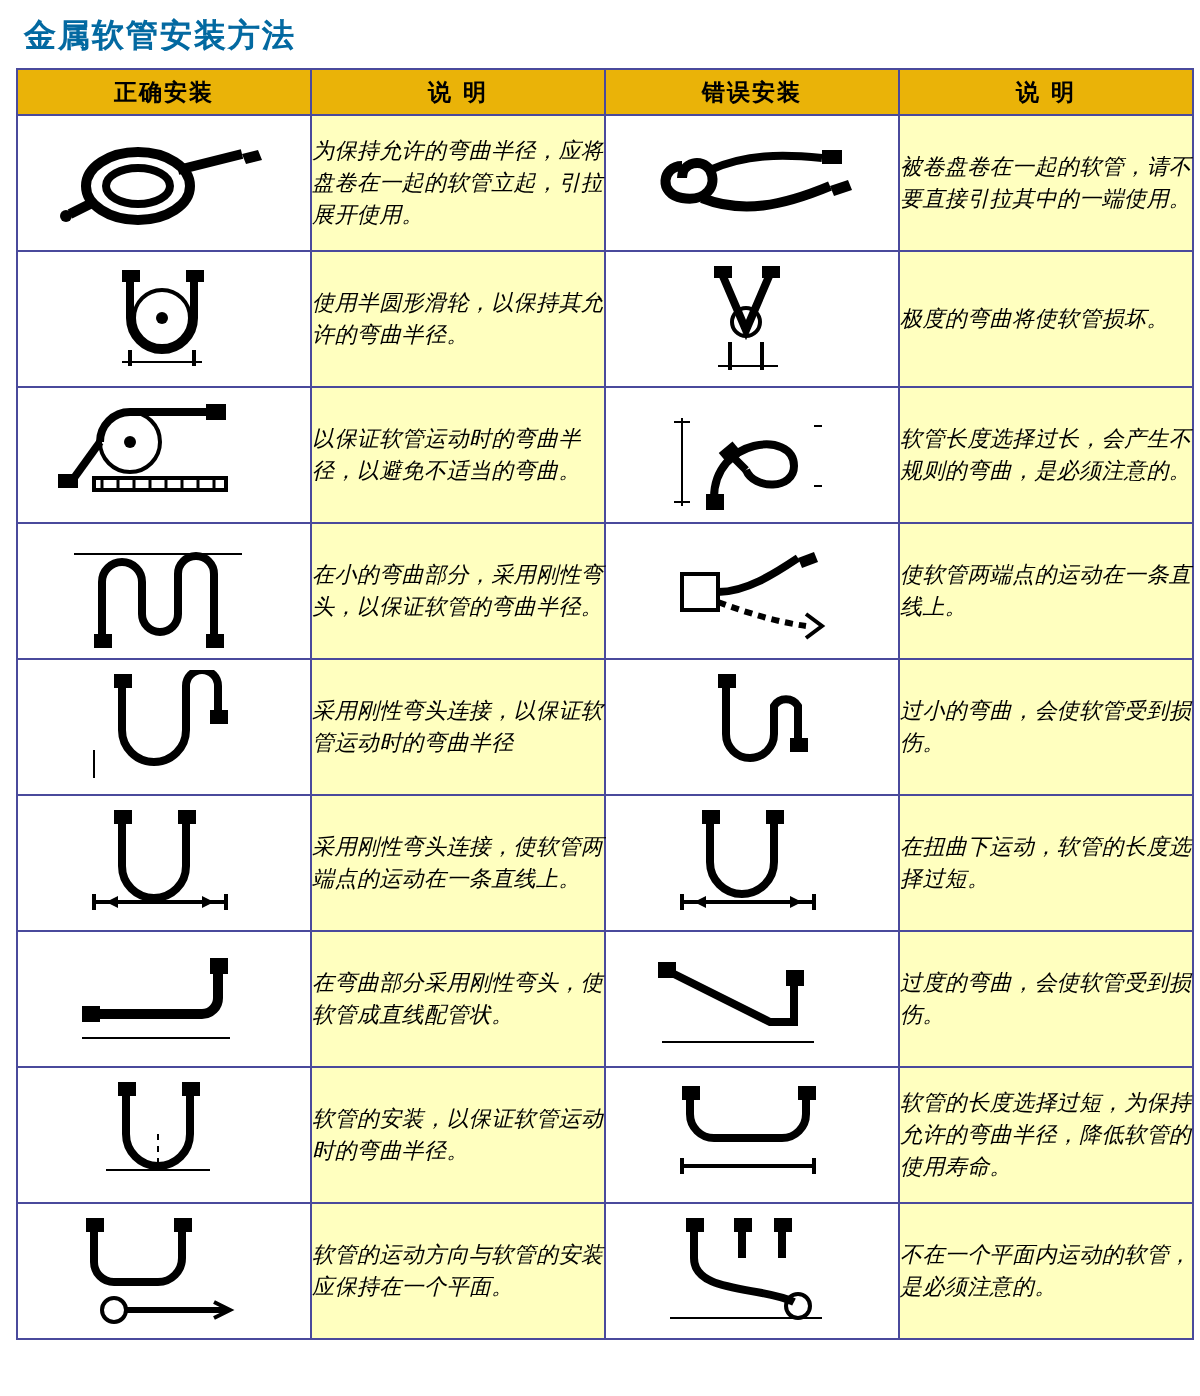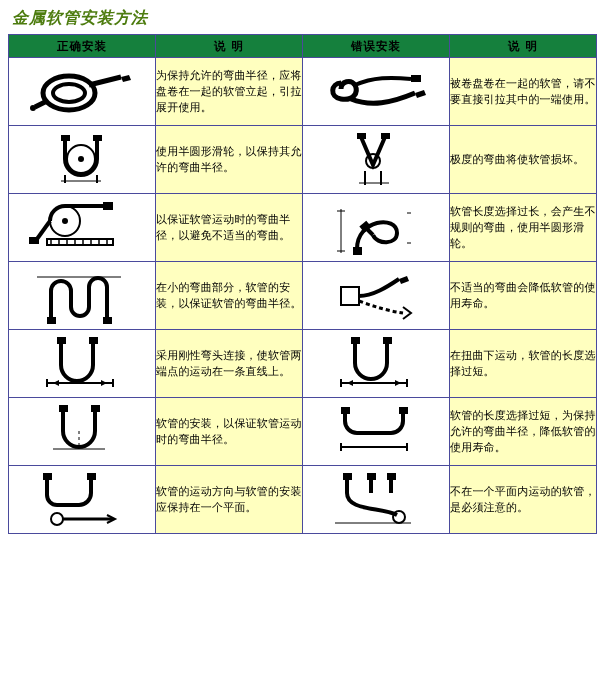--- a/index.html
+++ b/index.html
@@ -20,36 +20,35 @@
     position: relative;
     box-sizing: border-box;
     padding: 6px 8px 4px 8px;
   }
   #title {
     font-size: 16px;
     font-weight: bold;
     letter-spacing: 1px;
     line-height: 20px;
     margin: 2px 0 6px 4px;
-    color: #4d7c0f;
-    font-style: italic;
+    color: #0369a1;
   }
   table.main {
     border-collapse: collapse;
     width: 584px;
     table-layout: fixed;
     border: 1px solid #3a3a8c;
   }
   table.main td, table.main th {
     border: 1px solid #4a4a9c;
     padding: 0;
     vertical-align: middle;
   }
   thead th {
-    background: #15803d;
+    background: #eab308;
     font-size: 11.5px;
     font-weight: bold;
     height: 22px;
     text-align: center;
     color: #000;
     letter-spacing: 1px;
   }
   td.img-cell {
     background: #ffffff;
     text-align: center;
@@ -60,21 +59,21 @@
     font-size: 11px;
     line-height: 16px;
     padding: 4px 6px;
     text-align: left;
     vertical-align: middle;
     letter-spacing: 0.2px;
   }
   .col-img { width: 146px; }
   .col-txt { width: 146px; }
   .dwg { display: block; margin: 0 auto; }
-  .row-h { height: 68px; }
+  .row-h { height: 68px; font-style: italic; }
 </style>
 </head>
 <body>
 
 <div id="page">
 
   <div id="title">金属软管安装方法</div>
 
   <table class="main">
     <thead>
@@ -157,47 +156,67 @@
           <svg class="dwg" width="130" height="58" viewBox="0 0 130 58">
             <path d="M46 50 C46 20 86 16 86 34 C86 46 66 46 62 36" fill="none" stroke="#000" stroke-width="4"></path>
             <rect x="42" y="48" width="9" height="8" fill="#000"></rect>
             <path d="M62 36 L56 30" stroke="#000" stroke-width="4"></path>
             <rect x="50" y="24" width="9" height="8" fill="#000" transform="rotate(-40 54 28)"></rect>
             <path d="M30 10 L30 54" stroke="#000" stroke-width="1"></path>
             <path d="M26 12 L34 12 M26 52 L34 52" stroke="#000" stroke-width="1"></path>
             <path d="M96 14 L100 14 M96 44 L100 44" stroke="#000" stroke-width="1"></path>
           </svg>
         </td>
-        <td class="txt-cell">软管长度选择过长，会产生不规则的弯曲，使用半圆形滑轮。</td>
+        <td class="txt-cell">软管长度选择过长，会产生不规则的弯曲，是必须注意的。</td>
       </tr>
 
       <tr class="row-h">
         <td class="img-cell">
           <svg class="dwg" width="130" height="58" viewBox="0 0 130 58">
             <path d="M34 52 L34 24 A10 10 0 0 1 54 24 L54 40" fill="none" stroke="#000" stroke-width="4"></path>
             <path d="M54 40 A9 9 0 0 0 72 40 L72 20" fill="none" stroke="#000" stroke-width="4"></path>
             <path d="M72 20 A9 9 0 0 1 90 20 L90 52" fill="none" stroke="#000" stroke-width="4"></path>
             <rect x="30" y="50" width="9" height="7" fill="#000"></rect>
             <rect x="86" y="50" width="9" height="7" fill="#000"></rect>
             <path d="M20 10 L104 10" stroke="#000" stroke-width="1"></path>
           </svg>
         </td>
-        <td class="txt-cell">在小的弯曲部分，软管的安装，以保证软管的弯曲半径。</td>
+        <td class="txt-cell">在小的弯曲部分，采用刚性弯头，以保证软管的弯曲半径。</td>
         <td class="img-cell">
           <svg class="dwg" width="130" height="58" viewBox="0 0 130 58">
             <rect x="30" y="20" width="18" height="18" fill="none" stroke="#000" stroke-width="2"></rect>
             <path d="M48 29 C62 29 76 20 88 12" fill="none" stroke="#000" stroke-width="4"></path>
             <path d="M88 12 l8 -3 l2 5 l-8 3 z" fill="#000"></path>
             <path d="M48 34 C64 40 78 44 92 46" fill="none" stroke="#000" stroke-width="3" stroke-dasharray="4 3"></path>
             <path d="M92 40 L100 46 L92 52" fill="none" stroke="#000" stroke-width="2"></path>
           </svg>
         </td>
-        <td class="txt-cell">不适当的弯曲会降低软管的使用寿命。</td>
-      </tr>
-
+        <td class="txt-cell">使软管两端点的运动在一条直线上。</td>
+      </tr>
+
+      <tr class="row-h">
+        <td class="img-cell">
+          <svg class="dwg" width="130" height="58" viewBox="0 0 130 58">
+            <path d="M44 4 L44 30 A16 16 0 0 0 76 30 L76 8" fill="none" stroke="#000" stroke-width="4"></path>
+            <path d="M76 8 A8 8 0 0 1 92 8 L92 20" fill="none" stroke="#000" stroke-width="4"></path>
+            <rect x="40" y="2" width="9" height="7" fill="#000"></rect>
+            <rect x="88" y="20" width="9" height="7" fill="#000"></rect>
+            <path d="M30 40 L30 54" stroke="#000" stroke-width="1"></path>
+          </svg>
+        </td>
+        <td class="txt-cell">采用刚性弯头连接，以保证软管运动时的弯曲半径</td>
+        <td class="img-cell">
+          <svg class="dwg" width="130" height="58" viewBox="0 0 130 58">
+            <path d="M52 4 L52 32 A12 12 0 0 0 76 32 L76 18 A7 7 0 0 1 88 18 L88 34" fill="none" stroke="#000" stroke-width="4"></path>
+            <rect x="48" y="2" width="9" height="7" fill="#000"></rect>
+            <rect x="84" y="34" width="9" height="7" fill="#000"></rect>
+          </svg>
+        </td>
+        <td class="txt-cell">过小的弯曲，会使软管受到损伤。</td>
+      </tr>
 
       <tr class="row-h">
         <td class="img-cell">
           <svg class="dwg" width="130" height="58" viewBox="0 0 130 58">
             <path d="M44 6 L44 30 A16 16 0 0 0 76 30 L76 6" fill="none" stroke="#000" stroke-width="4"></path>
             <rect x="40" y="2" width="9" height="7" fill="#000"></rect>
             <rect x="72" y="2" width="9" height="7" fill="#000"></rect>
             <path d="M30 48 L96 48" stroke="#000" stroke-width="2"></path>
             <path d="M30 44 L30 52 M96 44 L96 52" stroke="#000" stroke-width="2"></path>
             <path d="M36 48 l6 -3 v6 z" fill="#000"></path>
@@ -212,20 +231,40 @@
             <rect x="72" y="2" width="9" height="7" fill="#000"></rect>
             <path d="M30 48 L96 48" stroke="#000" stroke-width="2"></path>
             <path d="M30 44 L30 52 M96 44 L96 52" stroke="#000" stroke-width="2"></path>
             <path d="M36 48 l6 -3 v6 z" fill="#000"></path>
             <path d="M90 48 l-6 -3 v6 z" fill="#000"></path>
           </svg>
         </td>
         <td class="txt-cell">在扭曲下运动，软管的长度选择过短。</td>
       </tr>
 
+      <tr class="row-h">
+        <td class="img-cell">
+          <svg class="dwg" width="130" height="58" viewBox="0 0 130 58">
+            <path d="M28 36 L84 36 A8 8 0 0 0 92 28 L92 14" fill="none" stroke="#000" stroke-width="5"></path>
+            <rect x="24" y="32" width="9" height="8" fill="#000"></rect>
+            <rect x="88" y="8" width="9" height="8" fill="#000"></rect>
+            <path d="M24 48 L98 48" stroke="#000" stroke-width="1"></path>
+          </svg>
+        </td>
+        <td class="txt-cell">在弯曲部分采用刚性弯头，使软管成直线配管状。</td>
+        <td class="img-cell">
+          <svg class="dwg" width="130" height="58" viewBox="0 0 130 58">
+            <path d="M22 14 L74 40 L86 40 L86 20" fill="none" stroke="#000" stroke-width="4"></path>
+            <rect x="18" y="10" width="9" height="8" fill="#000"></rect>
+            <rect x="82" y="14" width="9" height="8" fill="#000"></rect>
+            <path d="M20 50 L96 50" stroke="#000" stroke-width="1"></path>
+          </svg>
+        </td>
+        <td class="txt-cell">过度的弯曲，会使软管受到损伤。</td>
+      </tr>
 
       <tr class="row-h">
         <td class="img-cell">
           <svg class="dwg" width="130" height="58" viewBox="0 0 130 58">
             <path d="M46 4 L46 28 A16 16 0 0 0 78 28 L78 4" fill="none" stroke="#000" stroke-width="4"></path>
             <rect x="42" y="2" width="9" height="7" fill="#000"></rect>
             <rect x="74" y="2" width="9" height="7" fill="#000"></rect>
             <path d="M36 46 L88 46" stroke="#000" stroke-width="1"></path>
             <path d="M62 28 L62 46" stroke="#000" stroke-width="1" stroke-dasharray="3 3"></path>
           </svg>

